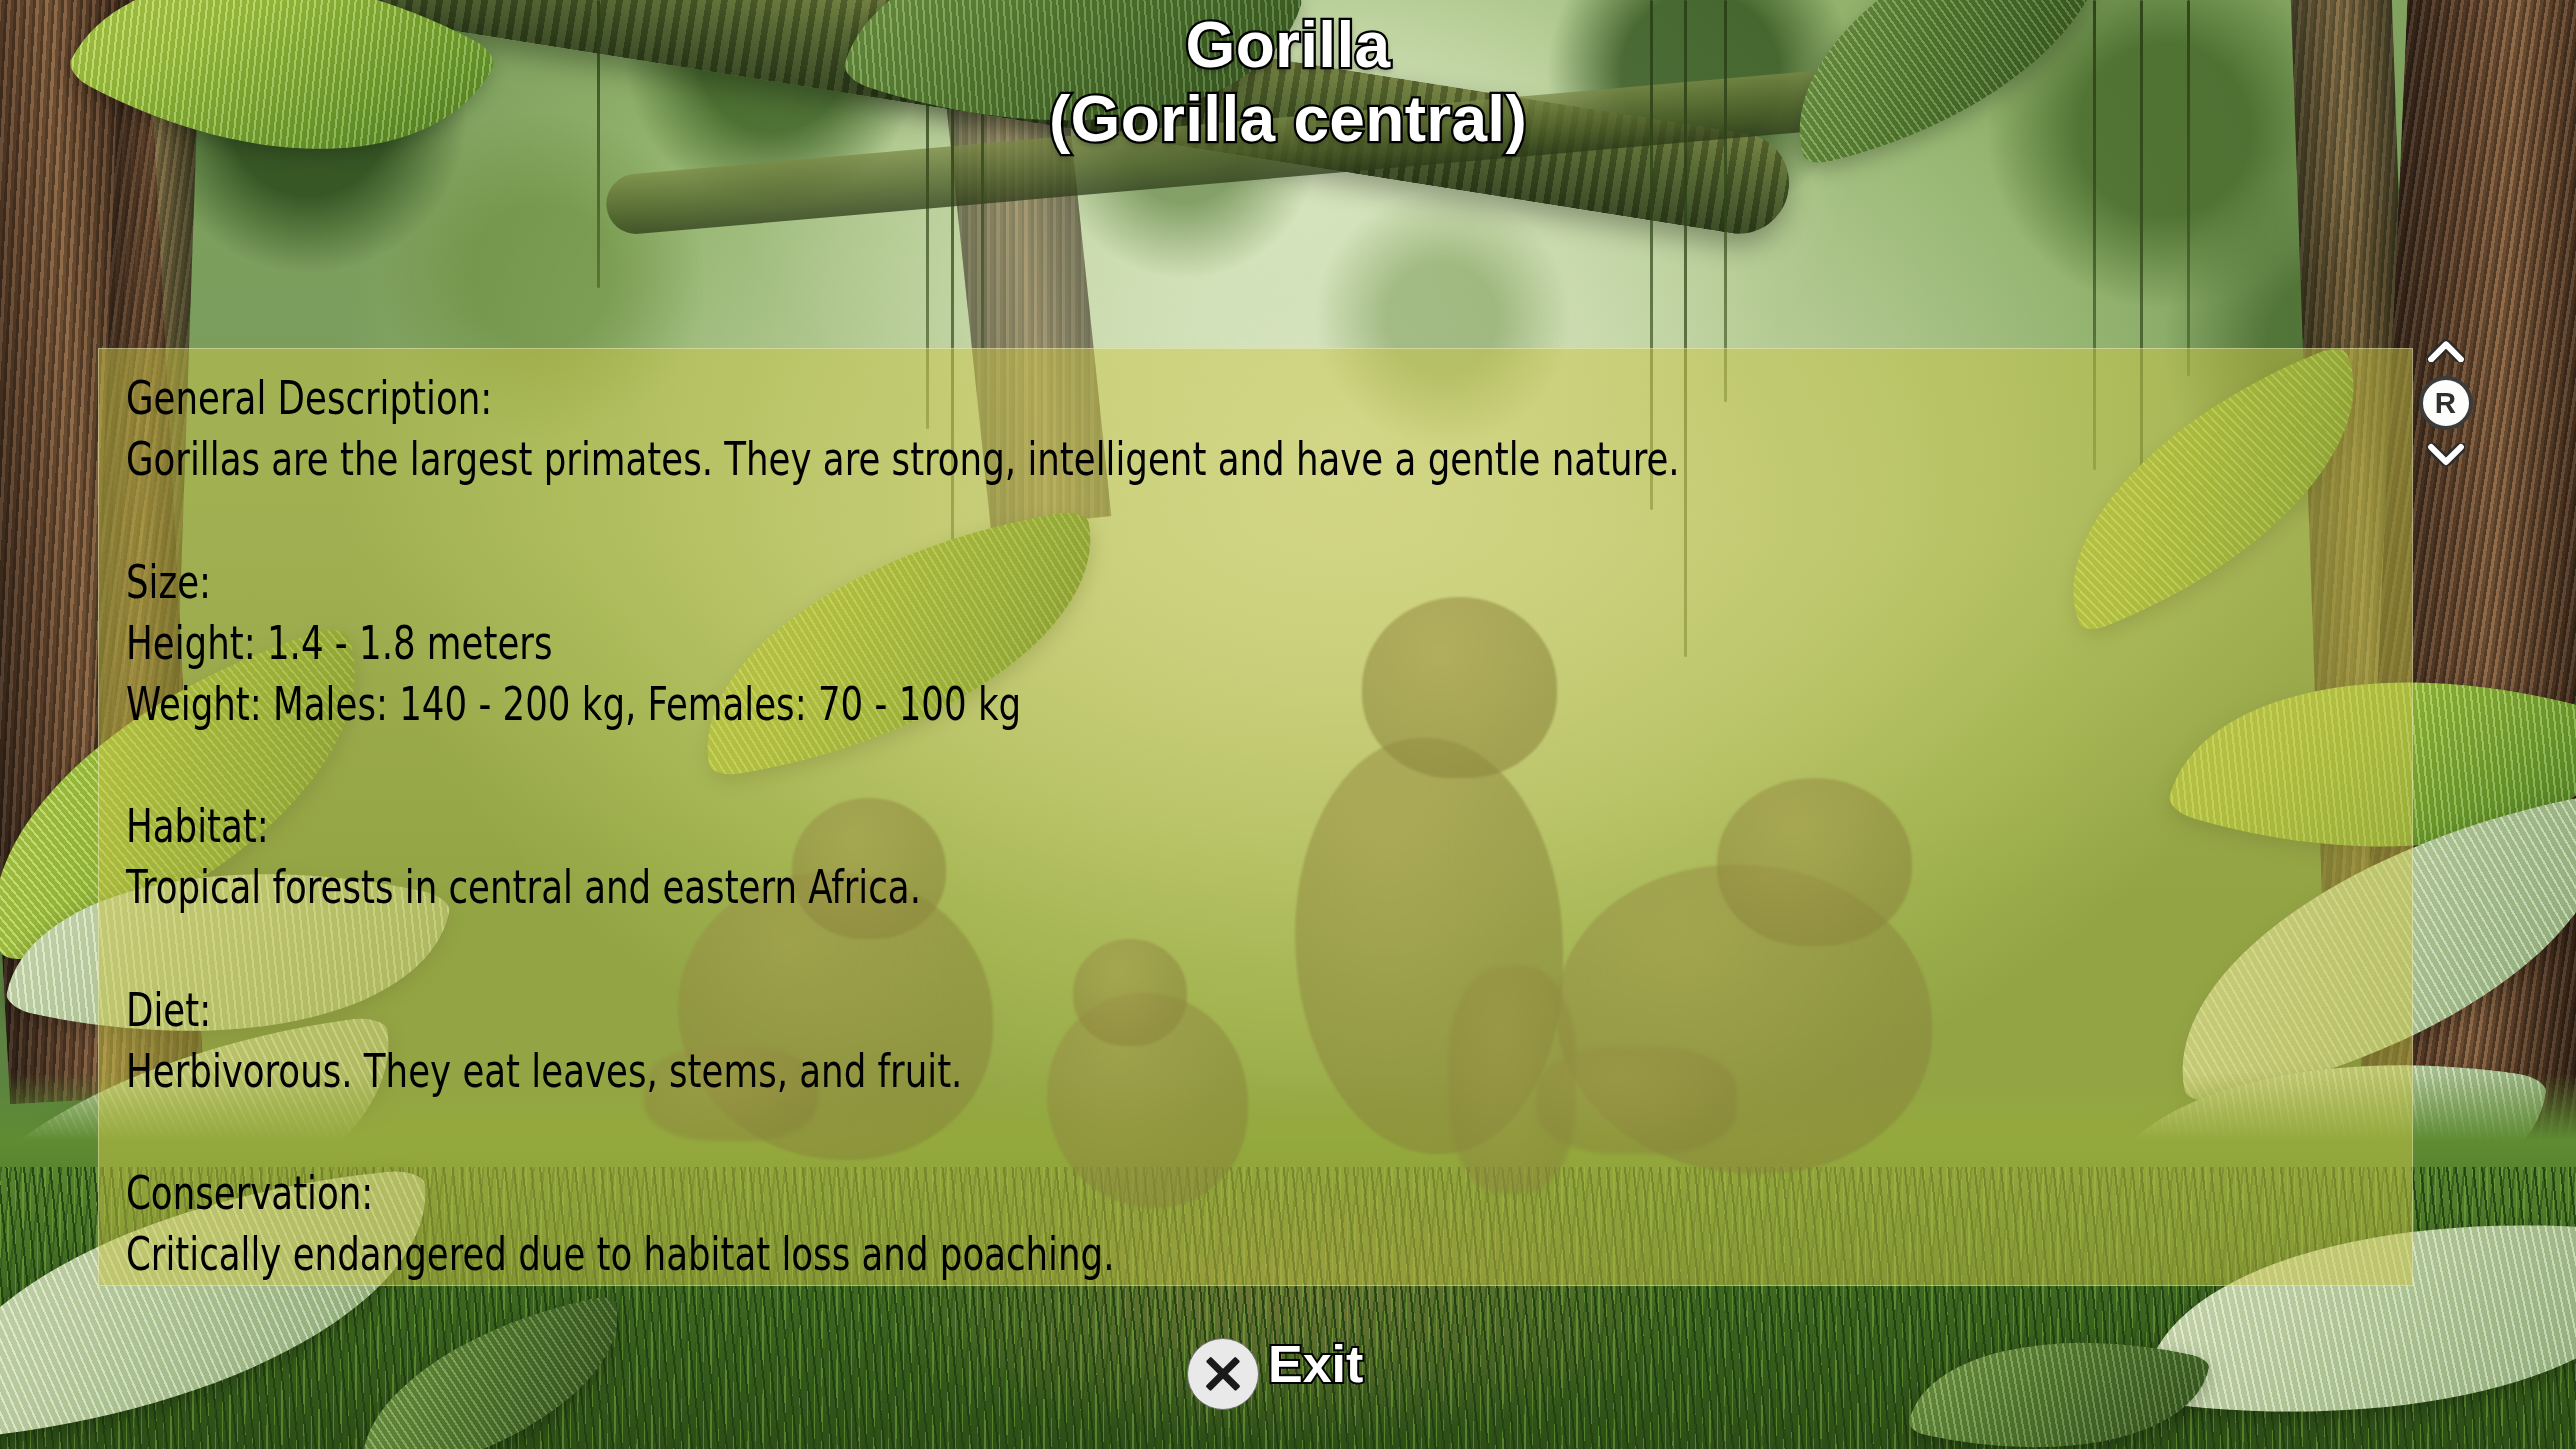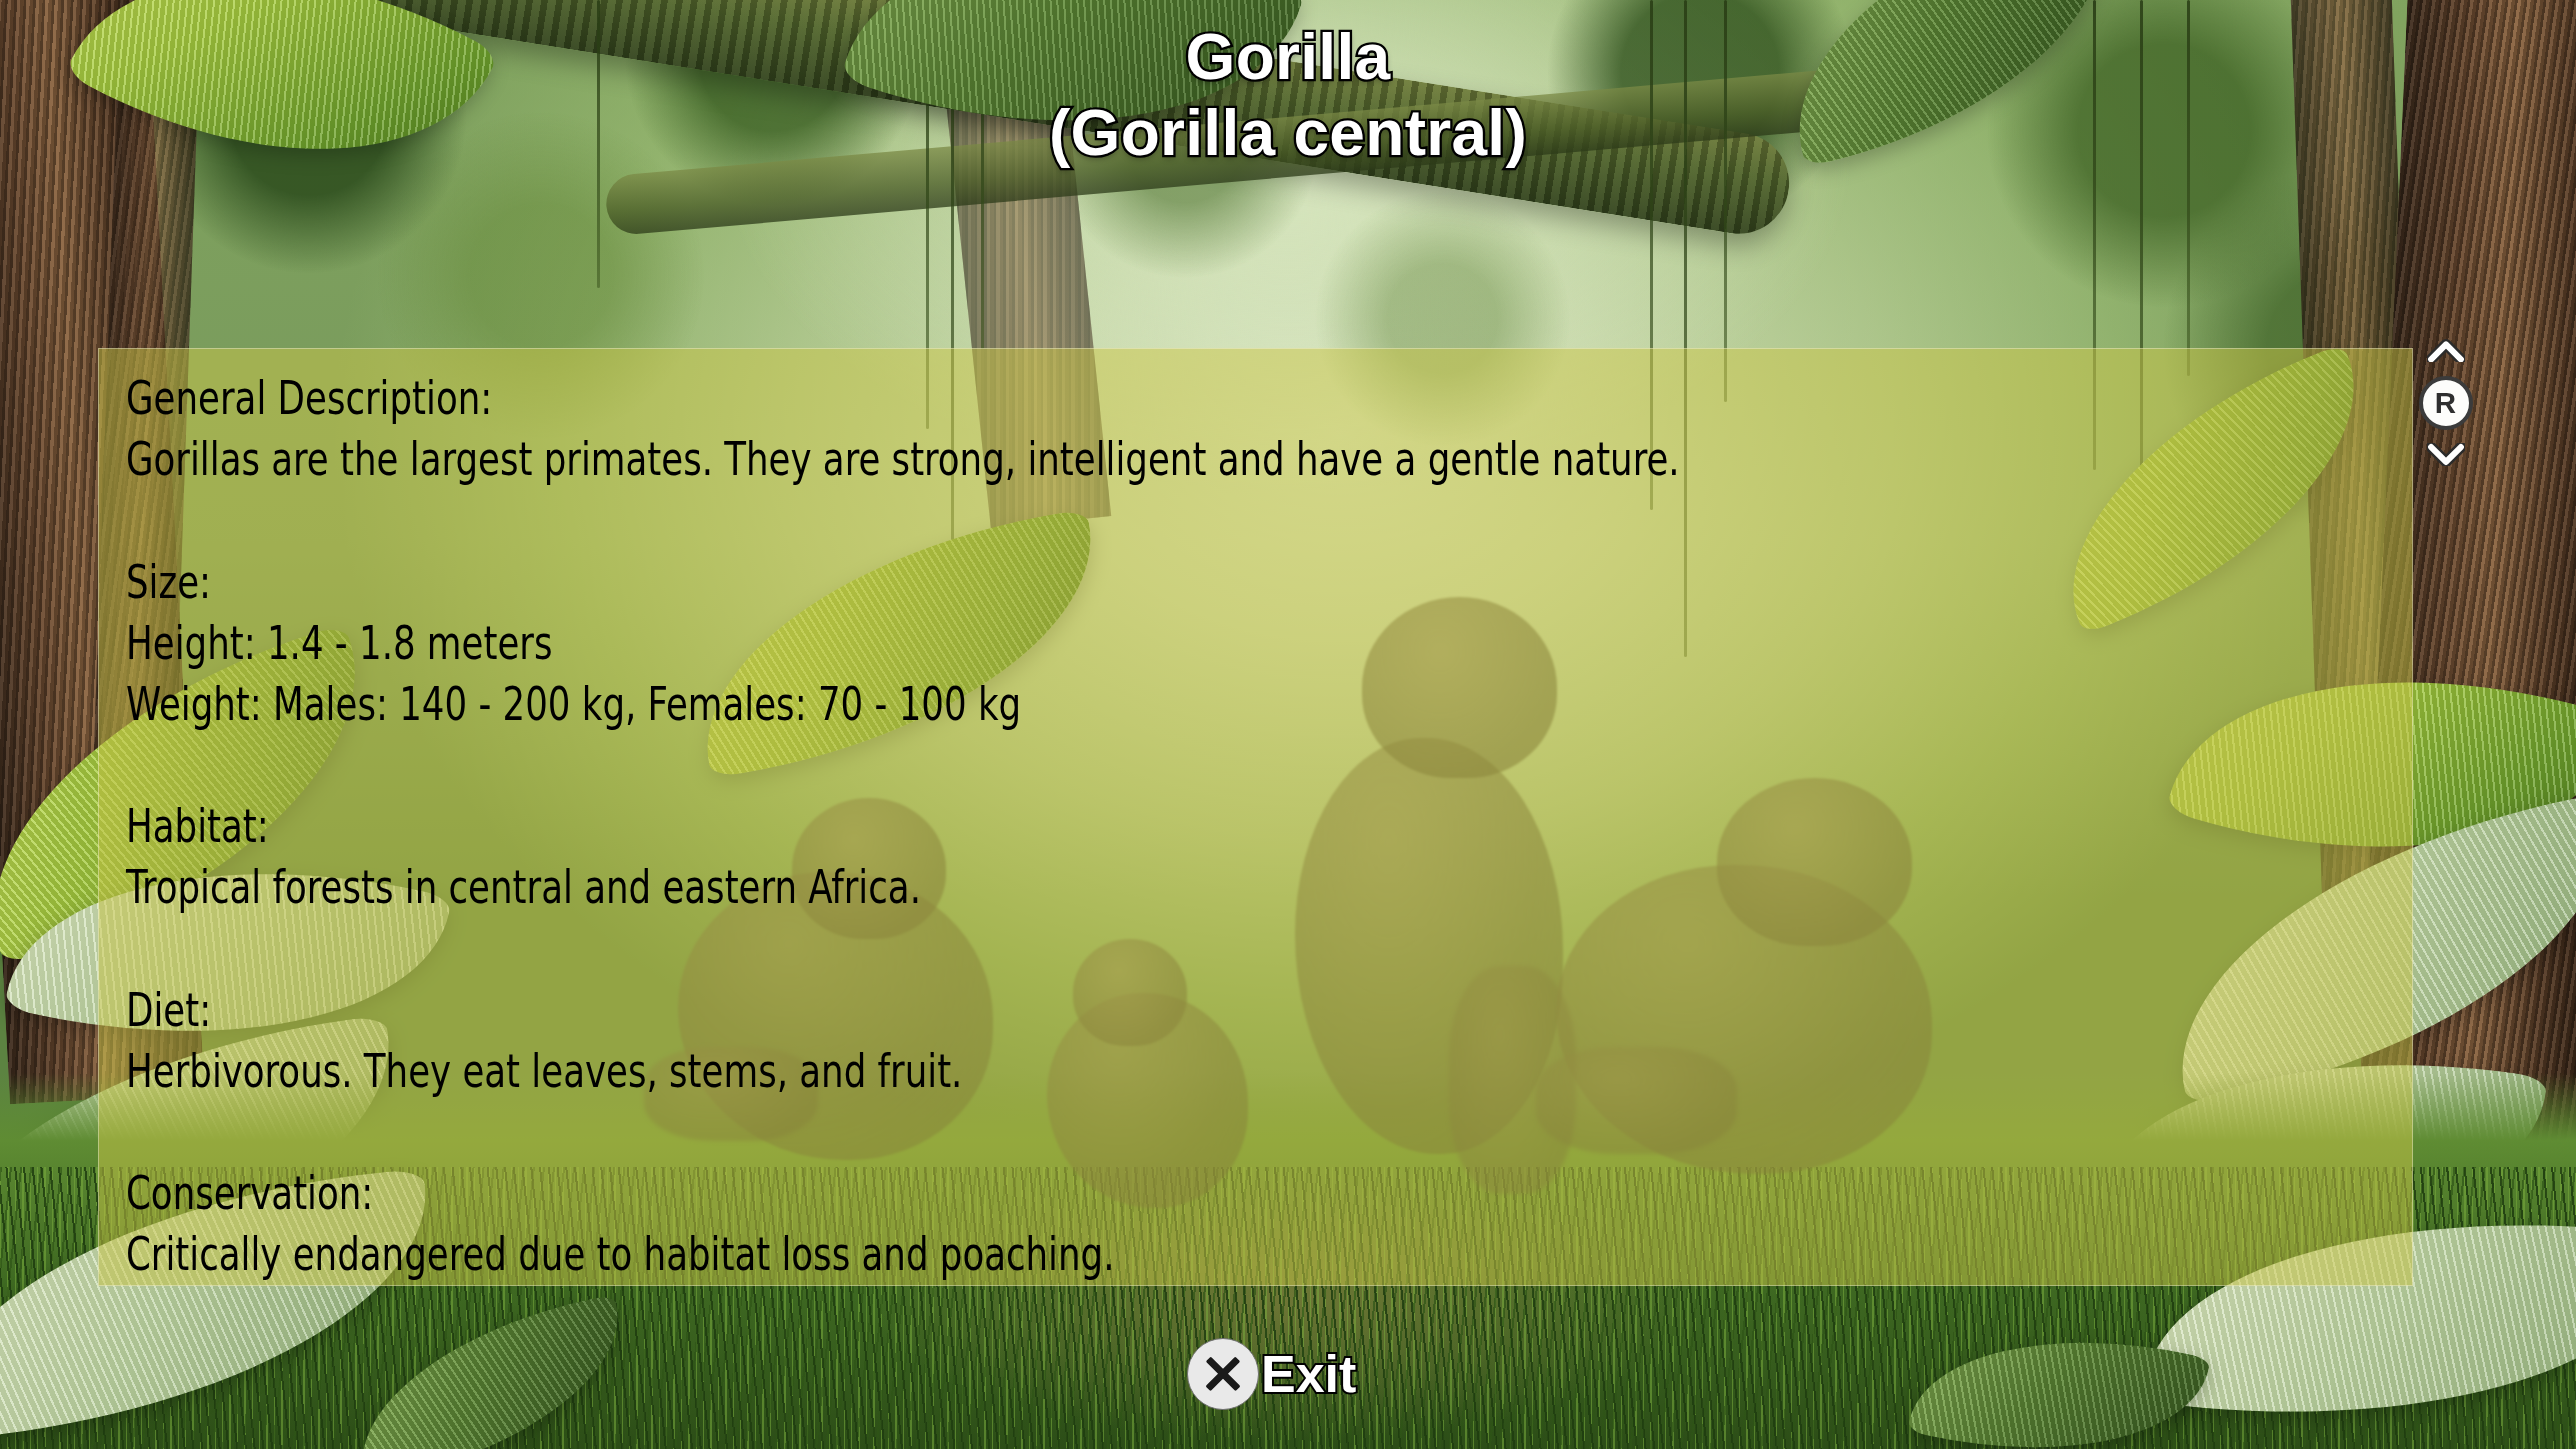--- a/index.html
+++ b/index.html
@@ -177,21 +177,21 @@
   }
   .title-line {
     font-size: 64px;
     font-weight: bold;
     color: #ffffff;
     line-height: 1.0;
     letter-spacing: 0.3px;
     -webkit-text-stroke: 4.7px #000;
     paint-order: stroke fill;
     text-shadow: 0 2.7px 6.7px rgba(0,0,0,0.35);
-    margin: 12px;
+    margin: 0;
   }
   .title-line + .title-line { margin-top: 9.4px; }
 
   
   #info-panel {
     position: absolute;
     left: 98px;
     top: 348px;
     width: 2315px;
     height: 938px;
@@ -252,22 +252,22 @@
     color: #2f2f2f;
     font-family: "Liberation Sans", sans-serif;
   }
 
   
   #exit-button {
     position: absolute;
     left: 1187px;
     top: 1338px;
     display: flex;
-    align-items: center;
-    gap: 2px;
+    align-items: flex-start;
+    gap: 9px;
     cursor: pointer;
   }
   .exit-circle {
     width: 72px;
     height: 72px;
     border-radius: 50%;
     background: #e9e9e9;
     border: 1.3px solid #707070;
     box-sizing: border-box;
     position: relative;

